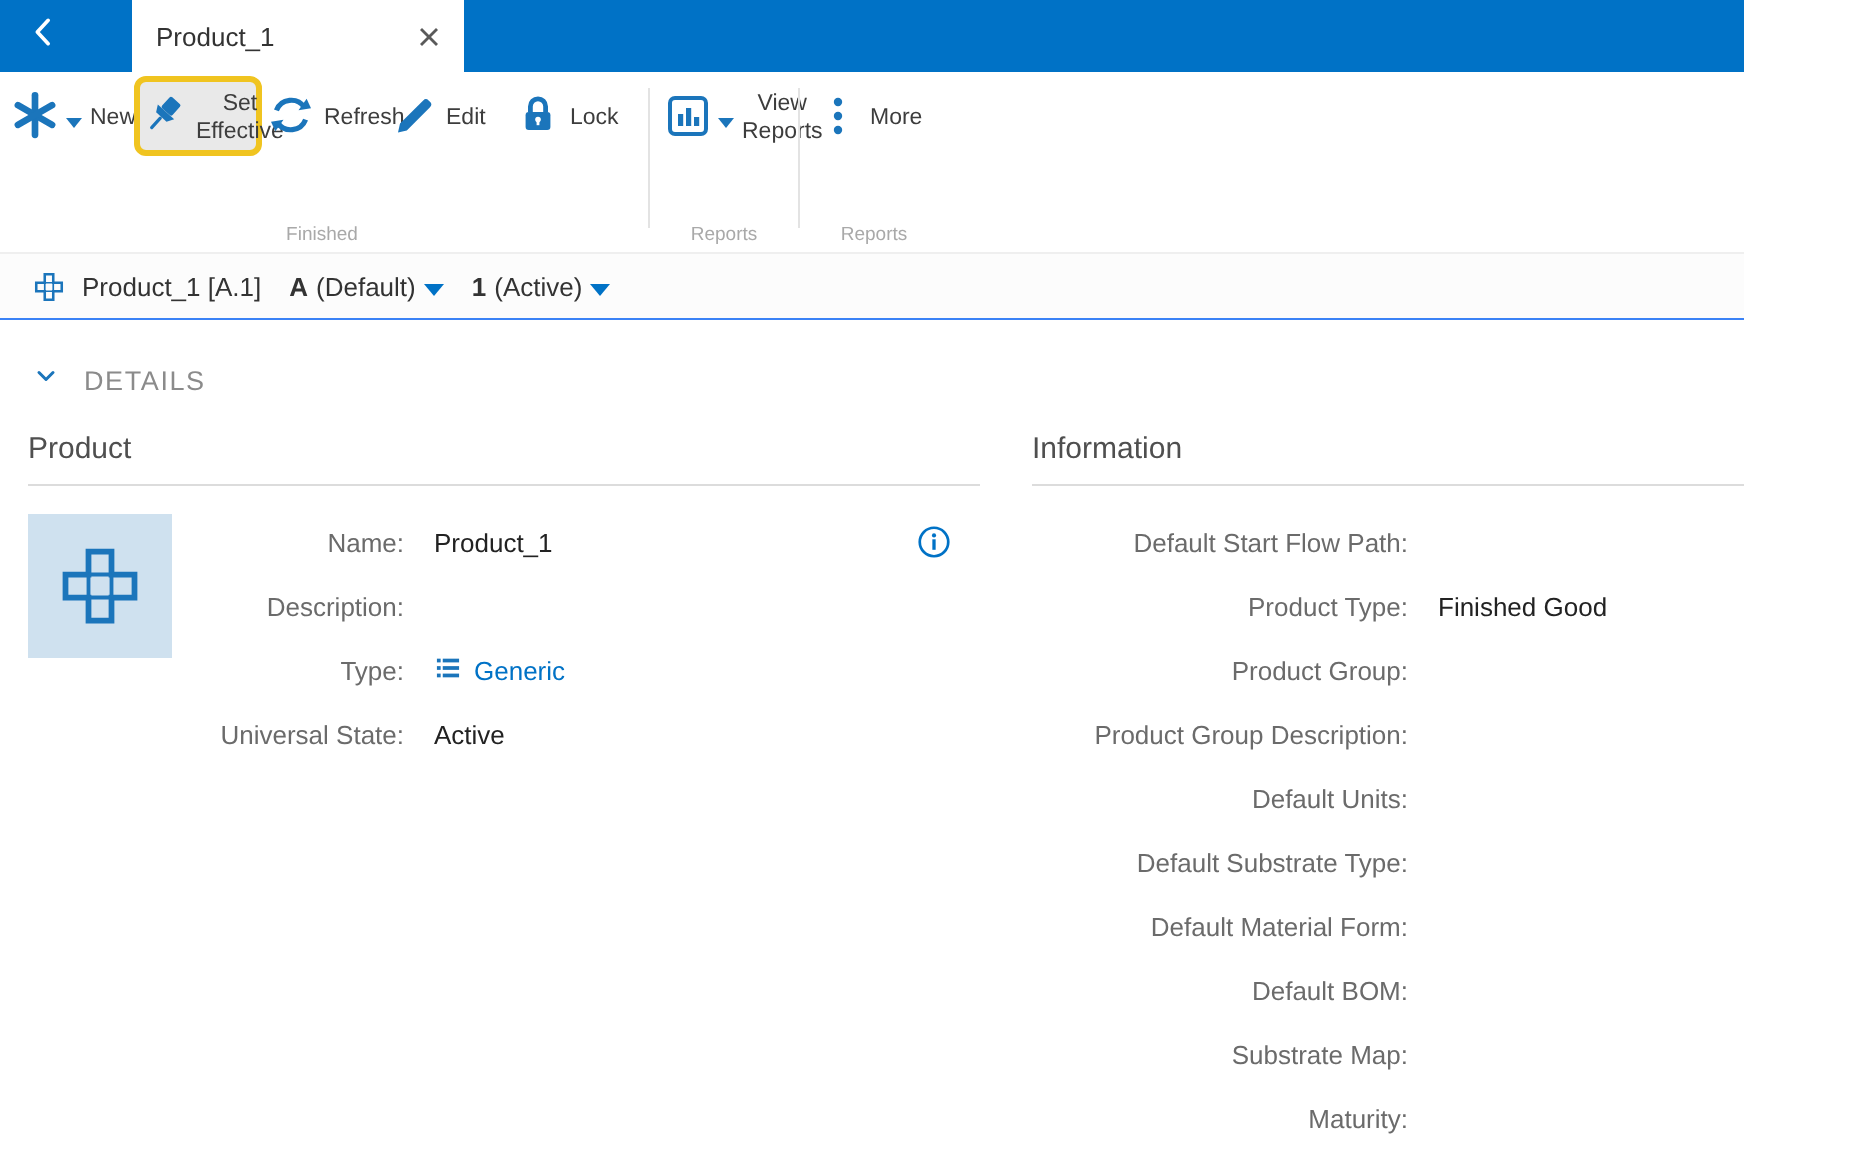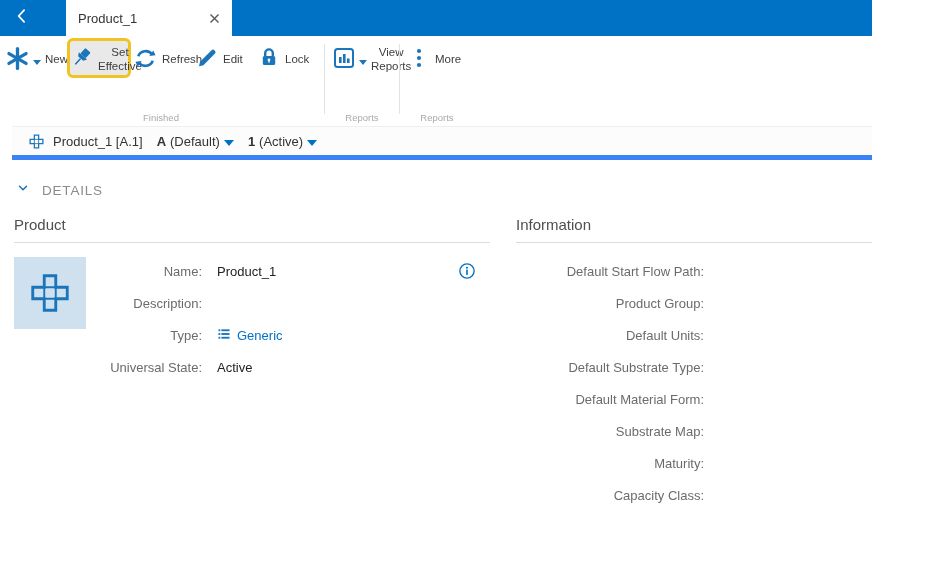--- a/index.html
+++ b/index.html
@@ -18,22 +18,22 @@
   .tb-group { display: flex; flex-direction: column; }
   .tb-row { display: flex; flex: 1; align-items: flex-start; }
   .tb-glabel { text-align: center; font-size: 9.5px; color: #a9a9a9; padding-bottom: 3px; }
   .tb-sep { width: 1px; background: #e3e3e3; margin: 6px 6px 12px 6px; }
   .tb-btn { width: 60px; margin: 0 1px; padding-top: 7px; display: flex; align-items: center; gap: 4px; cursor: pointer; border-radius: 4px; }
   .tb-btn.hl { background: #e9e9e9; border: 3px solid #f0c420; border-radius: 6px; padding-top: 4px; width: 64px; }
   .tb-ico { height: 30px; display: flex; align-items: center; justify-content: center; gap: 3px; }
   .tb-label { font-size: 11.5px; color: #3d3d3d; text-align: center; line-height: 1.2; }
 
   
-  .crumb { height: 34px; border-top: 1px solid #efefef; border-bottom: 5px solid #3b82f6; background: #fcfcfc;
-           display: flex; align-items: center; padding: 0 16px; font-size: 13px; color: #333; margin-left: 12px; }
+  .crumb { height: 34px; border-top: 1px solid #efefef; border-bottom: 1px solid #3b82f6; background: #fcfcfc;
+           display: flex; align-items: center; padding: 0 16px; font-size: 13px; color: #333; }
   .crumb .p-icon { display: flex; margin-right: 8px; }
   .crumb-entity { margin-right: 14px; }
   .crumb-dd { display: flex; align-items: center; gap: 4px; margin-right: 14px; cursor: pointer; }
   .crumb-dd b { font-weight: bold; }
 
   
   .details-hdr { margin: 20px 0 0 16px; height: 20px; display: flex; align-items: center; gap: 12px; cursor: pointer; }
   .details-hdr .lbl { color: #8b8b8b; font-size: 13.5px; letter-spacing: 0.8px; }
 
   .cols { display: grid; grid-template-columns: 476px 412px; column-gap: 26px; padding: 12px 0 0 14px; }
@@ -289,42 +289,54 @@
 
     <div>
       <div class="sec-h">Information</div>
       <div class="rows">
 
           <div class="frow">
             <div class="flabel">Default Start Flow Path:</div>
             <div class="fvalue"></div>
           </div>
 
+          <div class="frow">
+            <div class="flabel">Product Type:</div>
+            <div class="fvalue">Finished Good</div>
+          </div>
 
           <div class="frow">
             <div class="flabel">Product Group:</div>
             <div class="fvalue"></div>
           </div>
 
+          <div class="frow">
+            <div class="flabel">Product Group Description:</div>
+            <div class="fvalue"></div>
+          </div>
 
           <div class="frow">
             <div class="flabel">Default Units:</div>
             <div class="fvalue"></div>
           </div>
 
           <div class="frow">
             <div class="flabel">Default Substrate Type:</div>
             <div class="fvalue"></div>
           </div>
 
           <div class="frow">
             <div class="flabel">Default Material Form:</div>
             <div class="fvalue"></div>
           </div>
 
+          <div class="frow">
+            <div class="flabel">Default BOM:</div>
+            <div class="fvalue"></div>
+          </div>
 
           <div class="frow">
             <div class="flabel">Substrate Map:</div>
             <div class="fvalue"></div>
           </div>
 
           <div class="frow">
             <div class="flabel">Maturity:</div>
             <div class="fvalue"></div>
           </div>

